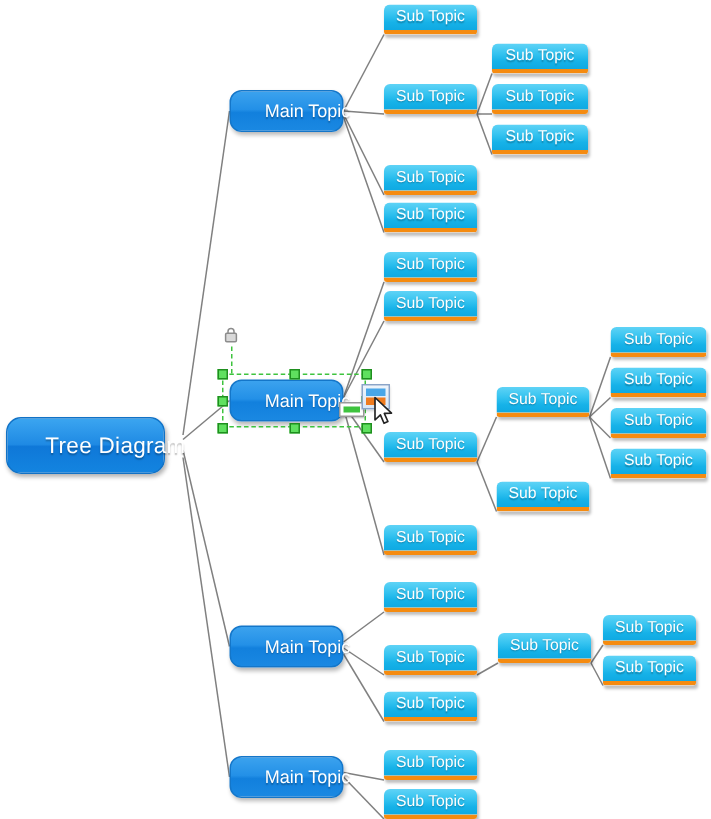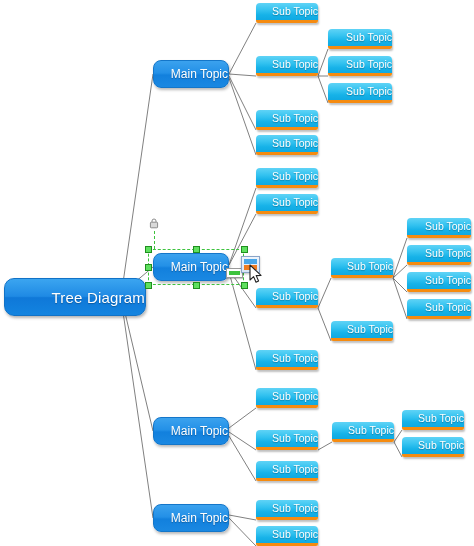--- a/index.html
+++ b/index.html
@@ -27,21 +27,21 @@
     height: 546px;
     pointer-events: none;
   }
 
   
   .node {
     position: absolute;
     box-sizing: border-box;
     display: flex;
     align-items: center;
-    justify-content: flex-end;
+    justify-content: center;
     white-space: nowrap;
     color: #ffffff;
     text-shadow: 0 1px 1px rgba(0,0,0,.28);
   }
 
   .node.root {
     border-radius: 10px;
     background: linear-gradient(to bottom, #3ba5f0 0%, #1f8ae4 48%, #0f78d8 52%, #1384e0 100%);
     border: 1px solid #1172c6;
     box-shadow: 1px 2px 3px rgba(0,0,0,.30);
@@ -165,21 +165,21 @@
       <path d="M229,428 L256,408" stroke="#808080" stroke-width="1" fill="none"></path>
       <path d="M229,432 L256,450" stroke="#808080" stroke-width="1" fill="none"></path>
       <path d="M229,436 L256,481" stroke="#808080" stroke-width="1" fill="none"></path>
       <path d="M318,450 L332,442" stroke="#808080" stroke-width="1" fill="none"></path>
       <path d="M394,442 L402,430" stroke="#808080" stroke-width="1" fill="none"></path>
       <path d="M394,442 L402,457" stroke="#808080" stroke-width="1" fill="none"></path>
       <path d="M229,515 L256,520" stroke="#808080" stroke-width="1" fill="none"></path>
       <path d="M229,518 L256,546" stroke="#808080" stroke-width="1" fill="none"></path>
     </svg>
 
-  <div class="node root" id="root-node" style="left: 4px; top: 278px; width: 142px; height: 38px; padding-left: 40px;">
+  <div class="node root" id="root-node" style="left: 4px; top: 278px; width: 106px; height: 38px; padding-left: 40px;">
     <span>Tree Diagram</span>
   </div>
 
   <div id="main-nodes">
       <div class="node main" style="left: 153px; top: 60px; width: 76px; height: 28px;">
         <span>Main Topic</span>
       </div>
       <div class="node main" style="left: 153px; top: 253px; width: 76px; height: 28px;">
         <span>Main Topic</span>
       </div>

